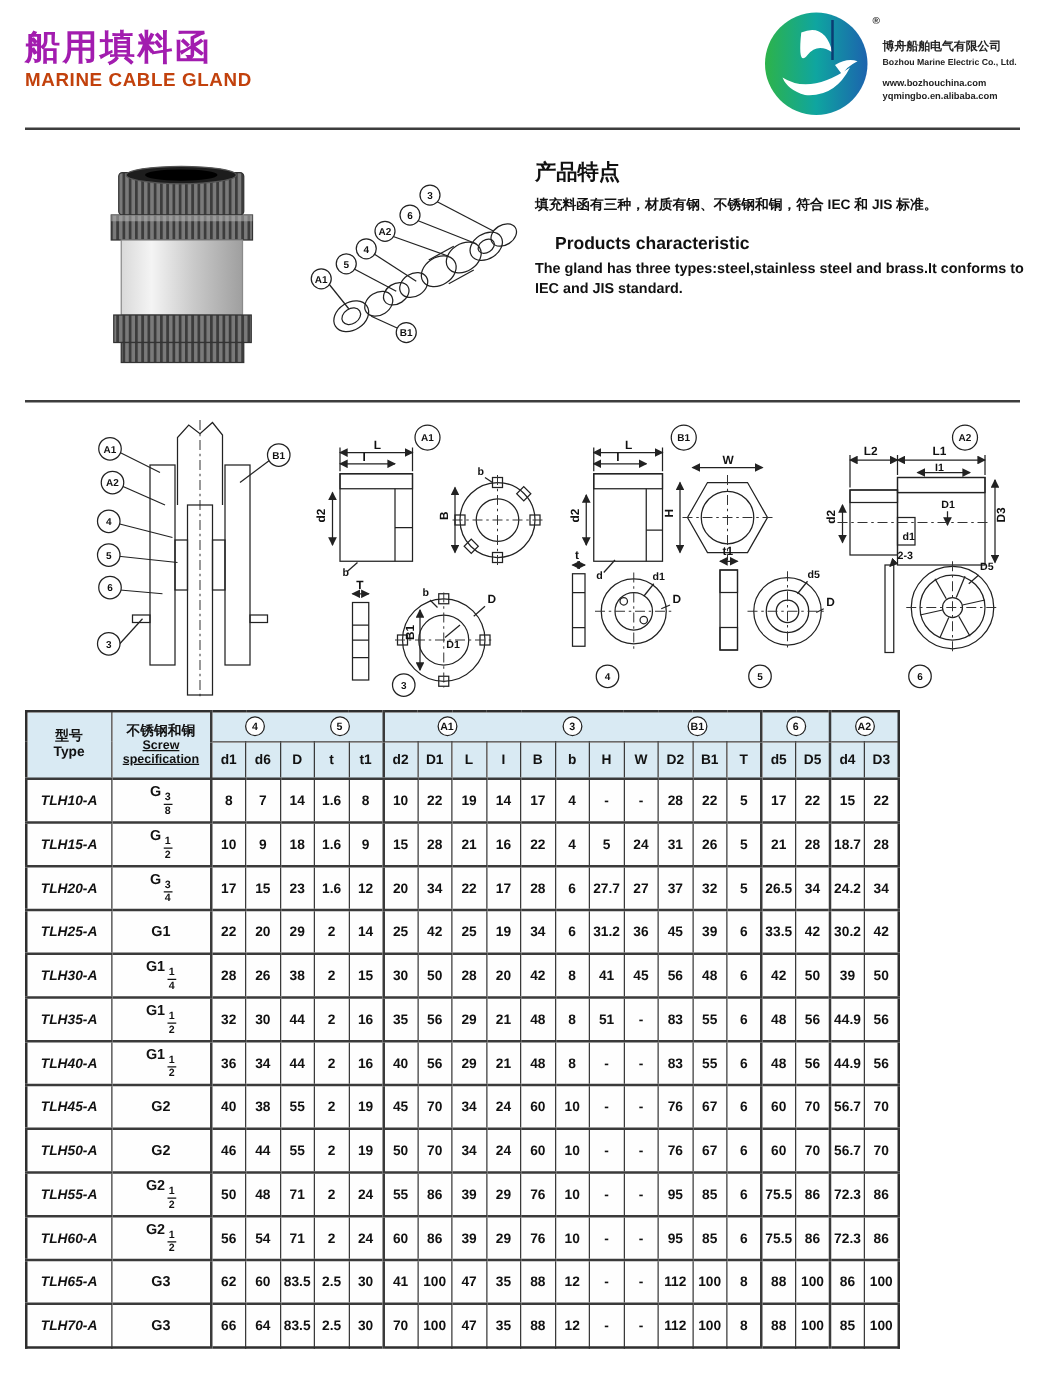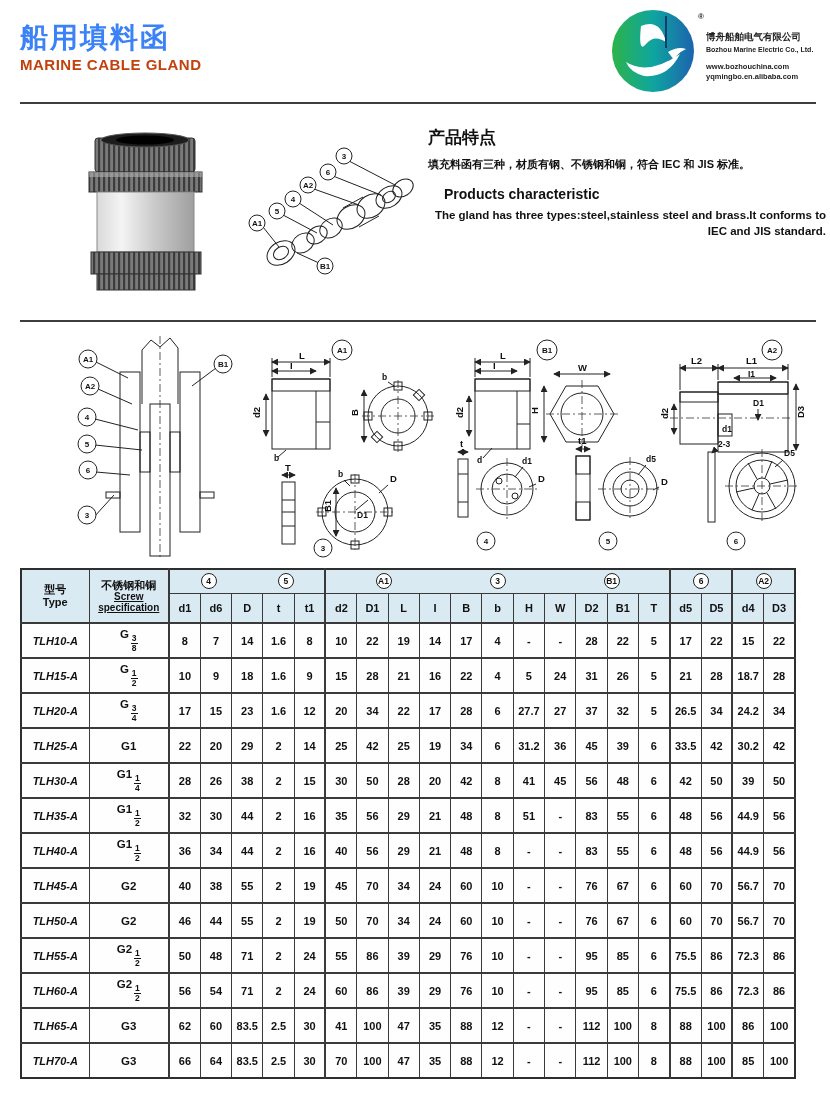--- a/index.html
+++ b/index.html
@@ -1,38 +1,38 @@
 <!DOCTYPE html>
 <html><head>
 <meta charset="utf-8">
 <style>
   html,body{margin:0;padding:0;background:#ffffff;}
   #page{position:relative;width:830px;height:1108px;background:#fff;
         font-family:"Liberation Sans","DejaVu Sans",sans-serif;color:#111;overflow:hidden;}
   .abs{position:absolute;}
   
-  #title-zh{font-size:28px;font-weight:700;color:#3b82f6;letter-spacing:2px;line-height:1;}
+  #title-zh{font-size:28px;font-weight:700;color:#a21caf;letter-spacing:2px;line-height:1;}
   #title-en{font-size:15px;font-weight:700;color:#c2410c;margin-top:4px;letter-spacing:.5px;}
   .rule{position:absolute;left:20px;width:796px;height:2px;background:#3d3d3d;}
   
   #features{width:398px;}
   .feat-h-zh{font-size:17px;font-weight:700;margin:0 0 7px 0;}
   .feat-b-zh{font-size:11px;font-weight:600;margin:0;line-height:1.5;}
   .feat-h-en{font-size:14px;font-weight:700;margin:13px 0 5px 16px;}
-  .feat-b-en{font-size:11.5px;font-weight:600;margin:0;line-height:1.45;text-align:right;}
+  .feat-b-en{font-size:11.5px;font-weight:600;margin:0;line-height:1.45;}
   
   svg .ln{stroke:#222;fill:none;stroke-width:1;}
   svg .cl{stroke:#333;fill:none;stroke-width:.8;stroke-dasharray:8 3 2 3;}
   svg .dim{font-size:9.5px;font-weight:700;fill:#111;}
   svg .dims{font-size:8.5px;font-weight:700;fill:#111;}
   svg .ct{font-size:8px;font-weight:700;fill:#111;}
   svg .co{stroke:#222;fill:#fff;stroke-width:1;}
   svg .lgtxt{font-weight:700;fill:#222;}
   
-  #spec-table{position:absolute;left:20px;top:568px;width:776px;border-collapse:collapse;
+  #spec-table{position:absolute;left:20px;top:568px;width:700px;border-collapse:collapse;
               table-layout:fixed;border:2px solid #2e2e2e;}
   #spec-table th,#spec-table td{border:1px solid #3a3a3a;text-align:center;vertical-align:middle;
               padding:0;overflow:hidden;}
   #spec-table td{border-top-width:2px;font-size:11px;font-weight:700;background:#fefefe;}
   #spec-table thead th{background:#d9eaf3;}
   #hrow1{height:24px;} #hrow2{height:30px;}
   #tbody tr{height:35px;}
   .hz{font-size:11px;font-weight:700;line-height:1.15;}
   .he{font-size:10px;font-weight:700;line-height:1.1;text-decoration:underline;}
   .th-col{font-size:11px;font-weight:700;border-bottom-width:2px !important;}

